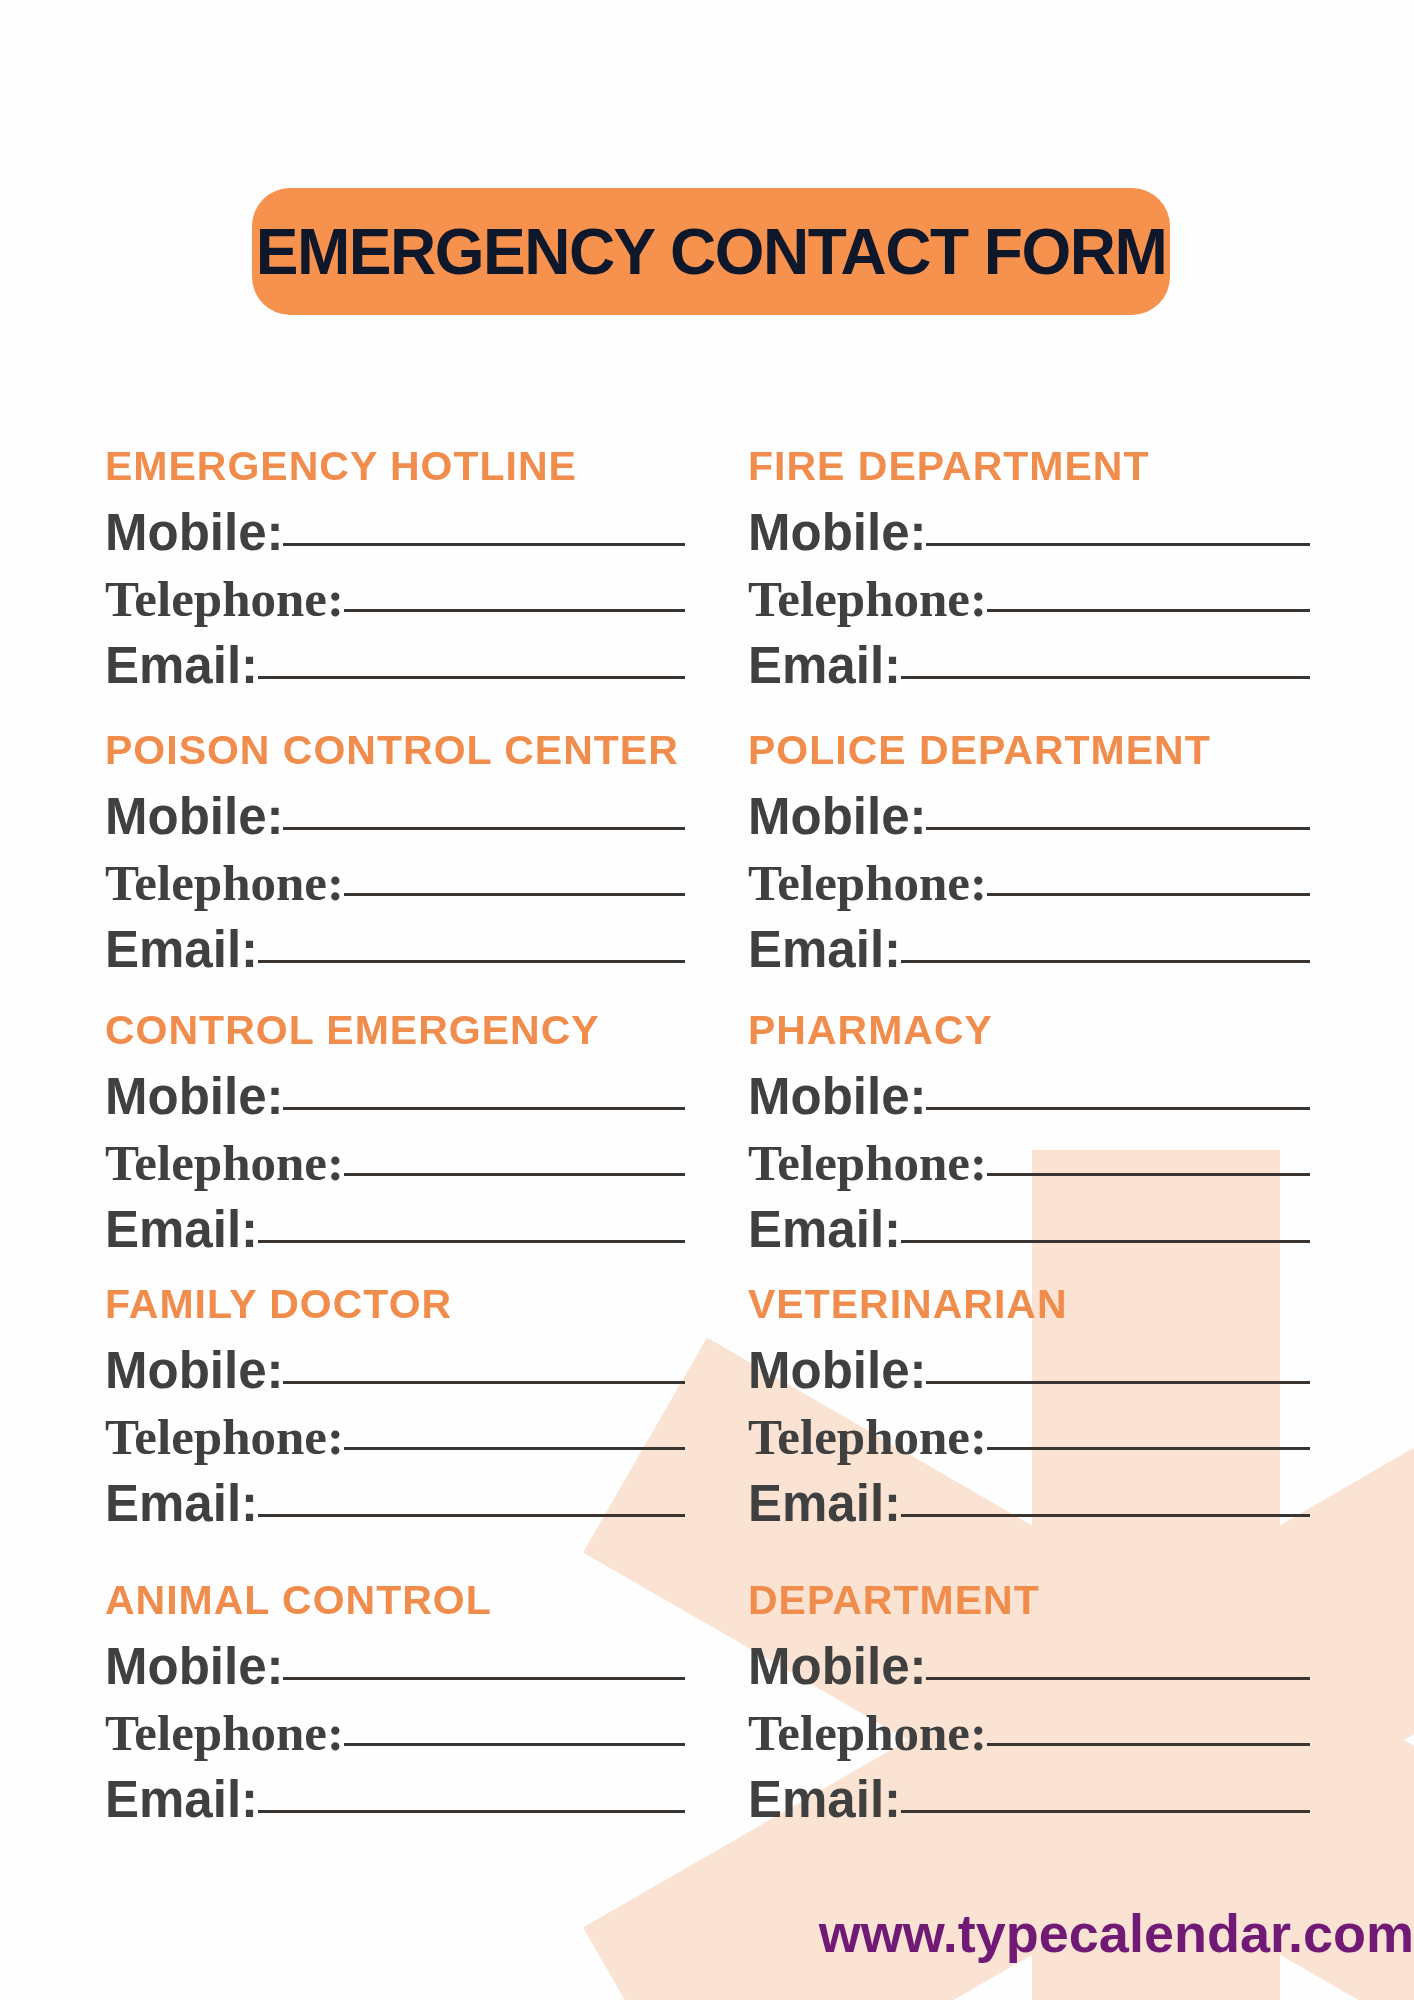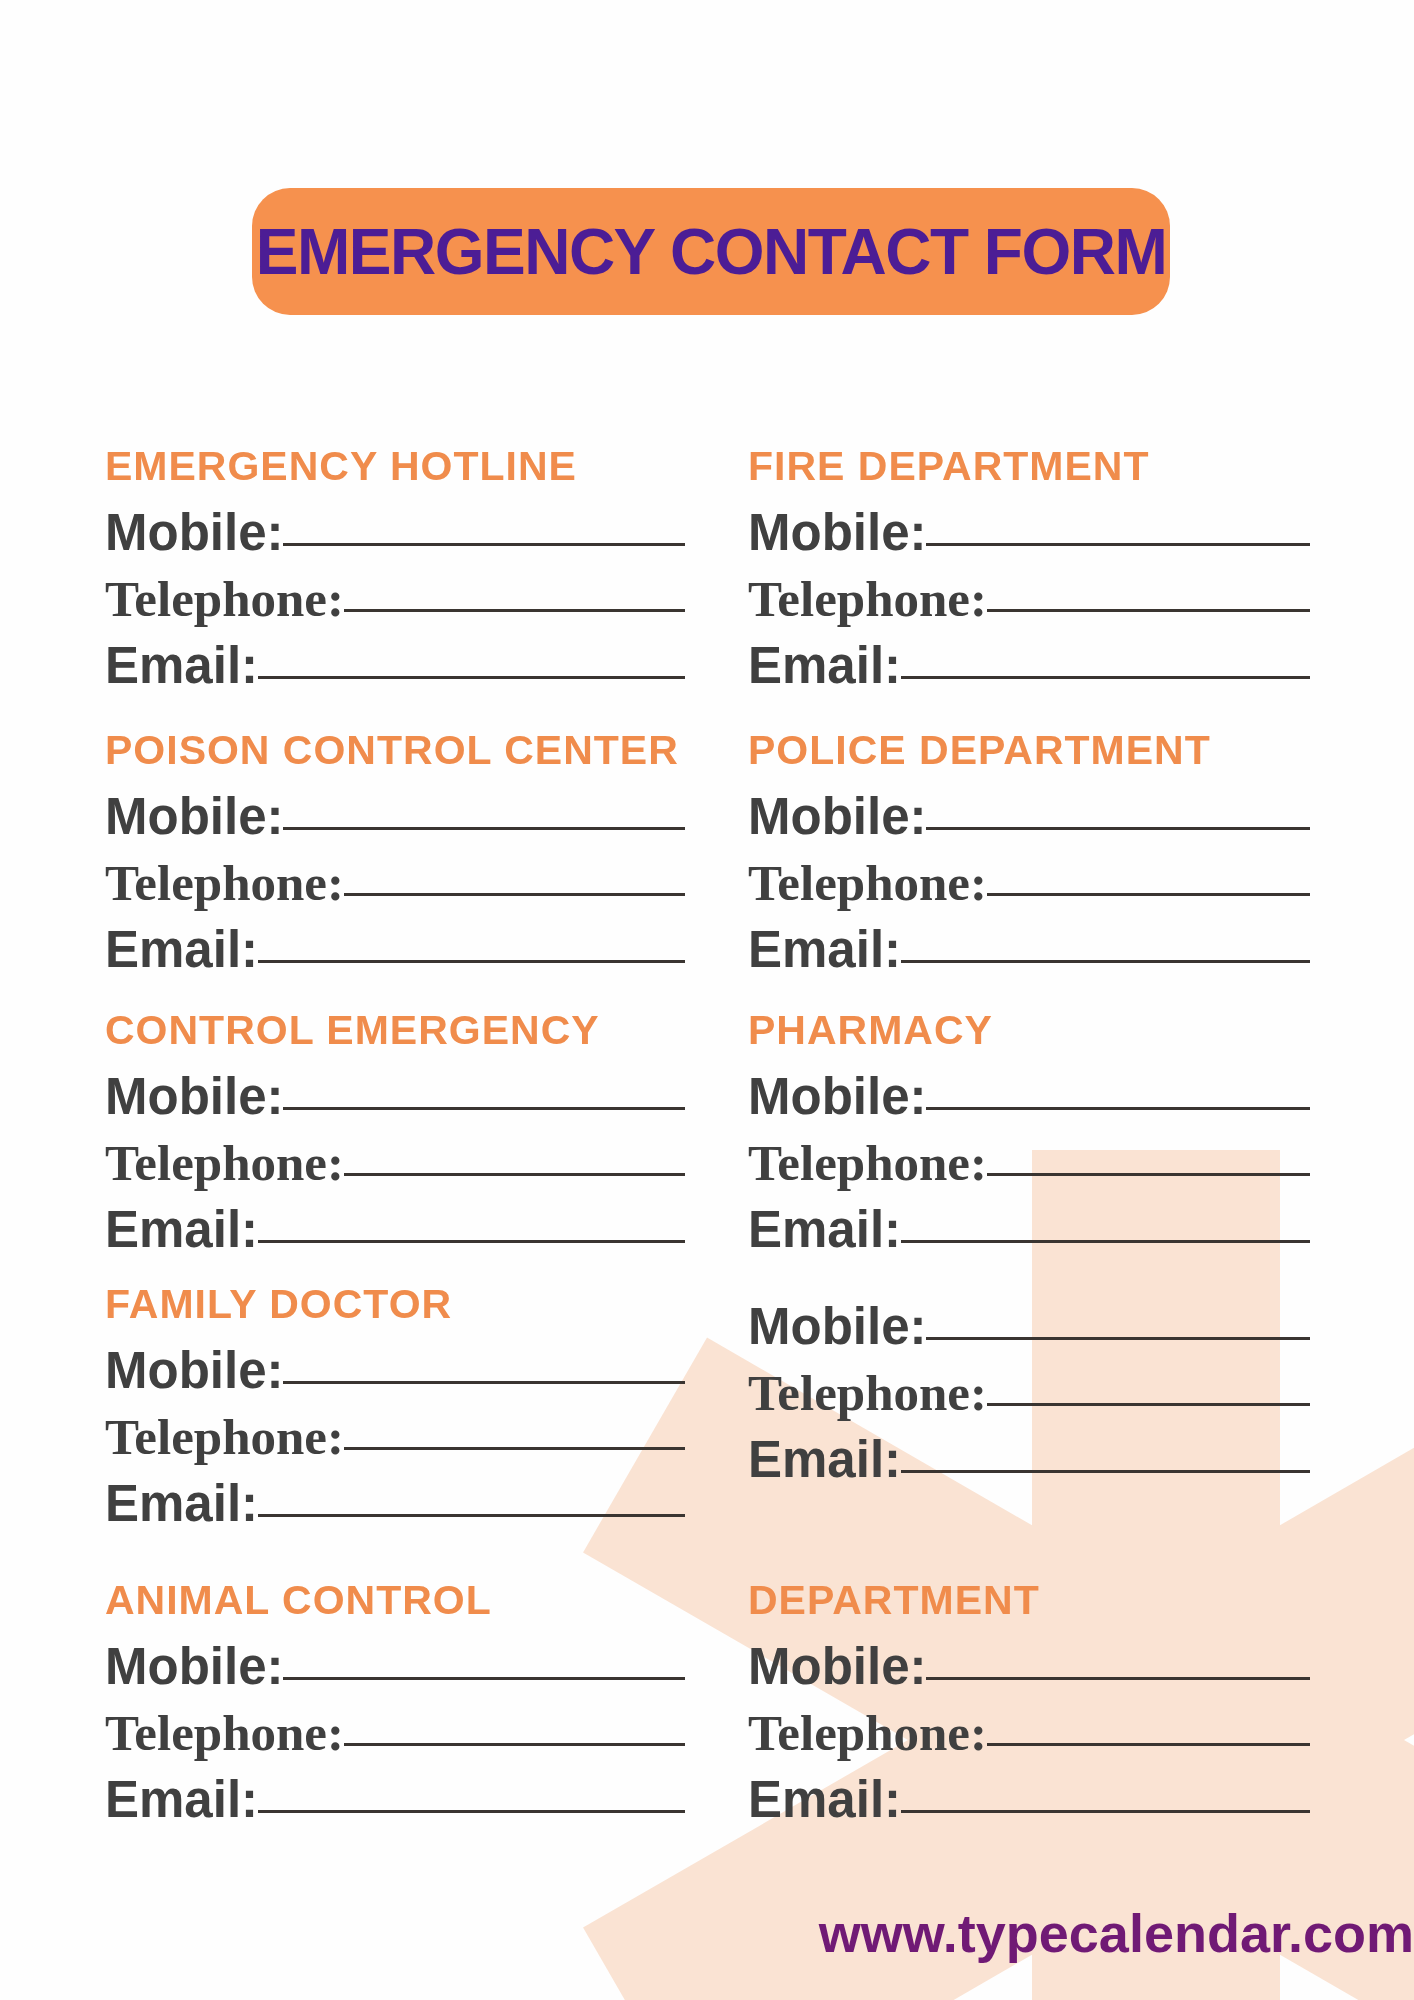--- a/index.html
+++ b/index.html
@@ -21,21 +21,21 @@
   }
   .content{position:absolute;left:0;top:0;width:1414px;height:2000px;z-index:1;}
 
   .banner{
     position:absolute;left:252px;top:188px;width:918px;height:127px;
     background:#f6914e;border-radius:38px;
     display:flex;align-items:center;justify-content:center;
   }
   .banner-title{
     font-size:64px;font-weight:800;letter-spacing:-1.5px;
-    color:#4c1d95;white-space:nowrap;
+    color:#0f172a;white-space:nowrap;
   }
 
   .section{position:absolute;}
   .section.col-left{left:105px;width:580px;}
   .section.col-right{left:748px;width:562px;}
   .sec-title{
     height:44px;line-height:40px;
     font-size:41px;font-weight:700;letter-spacing:1px;
     color:#f08c4c;white-space:nowrap;
   }
@@ -185,20 +185,21 @@
         <span class="flabel">Telephone:</span>
         <span class="fline"></span>
       </div>
       <div class="field f3">
         <span class="flabel">Email:</span>
         <span class="fline"></span>
       </div>
     </div>
 
     <div class="section col-right" style="top:1284px">
+      <div class="sec-title">VETERINARIAN</div>
       <div class="field f1">
         <span class="flabel">Mobile:</span>
         <span class="fline"></span>
       </div>
       <div class="field f2">
         <span class="flabel">Telephone:</span>
         <span class="fline"></span>
       </div>
       <div class="field f3">
         <span class="flabel">Email:</span>

